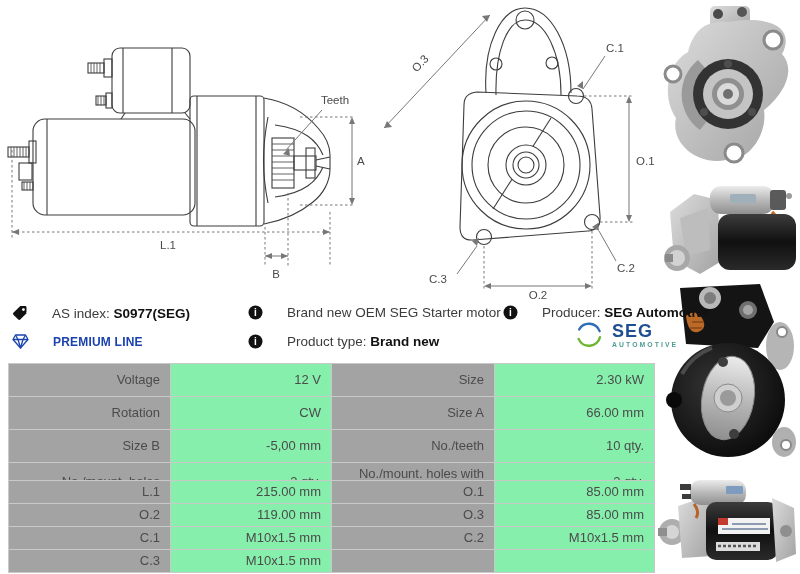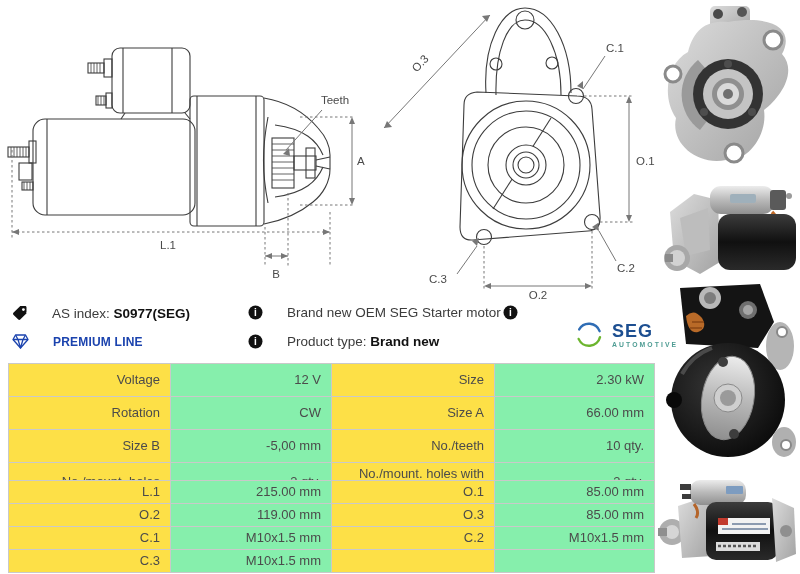--- a/index.html
+++ b/index.html
@@ -11,21 +11,21 @@
              font-size:13.5px;color:#3c3c3c;white-space:nowrap;}
   .info-item b{color:#111;}
   .premium{color:#1b43ae;font-weight:bold;font-size:12px;letter-spacing:.2px;}
   .seg-word{font-weight:bold;font-size:18px;color:#1d4f91;letter-spacing:1px;line-height:1;}
   .seg-sub{font-size:6.8px;color:#4e9c93;letter-spacing:2.1px;font-weight:bold;margin-top:1px;}
   
   table.spec{position:absolute;left:8px;border-collapse:collapse;table-layout:fixed;
              width:646px;font-size:13px;color:#4b4b4b;}
   table.spec td{border:1px solid #c9c9c9;padding:3px 10px;text-align:right;
                 vertical-align:middle;line-height:1.2;overflow:hidden;}
-  td.lbl{background:#fde047;}
+  td.lbl{background:#a3a3a3;}
   td.val{background:#86efac;}
   table.spec-a td{height:26px;}
   table.spec-a tr.tall td{height:auto;}
   table.spec-b td{height:20px;padding-top:1px;padding-bottom:1px;}
   svg text{font-family:"Liberation Sans",sans-serif;}
 </style>
 </head>
 <body>
 
 <svg class="abs" style="left:5px;top:5px" width="360" height="292" viewBox="0 0 360 292">
@@ -279,20 +279,22 @@
   </svg>
   <span><span>Product type:</span>
   <b>Brand new</b></span>
 </div>
 
 <div class="info-item" style="left:503px;top:305px">
   <svg width="15" height="15" viewBox="0 0 15 15">
     <circle cx="7.5" cy="7.5" r="7" fill="#111"></circle>
     <text x="7.5" y="11.2" text-anchor="middle" font-size="10" font-weight="bold" fill="#fff" font-family="DejaVu Serif,serif">i</text>
   </svg>
+  <span><span>Producer:</span>
+  <b>SEG Automotive</b></span>
 </div>
 
 <div class="abs" style="left:574px;top:320px;display:flex;align-items:center;gap:8px">
   <svg width="30" height="30" viewBox="0 0 30 30">
     <path d="M5.2,9.4 A11.3,11.3 0 0 1 25.6,11.2" stroke="#2f6db5" stroke-width="2.4" fill="none" stroke-linecap="round"></path>
     <path d="M26,17.1 A11.3,11.3 0 0 1 4.6,18.9" stroke="#6cb52e" stroke-width="2.4" fill="none" stroke-linecap="round"></path>
   </svg>
   <div style="display:flex;flex-direction:column;align-items:flex-start">
     <span class="seg-word">SEG</span>
     <span class="seg-sub">AUTOMOTIVE</span>

